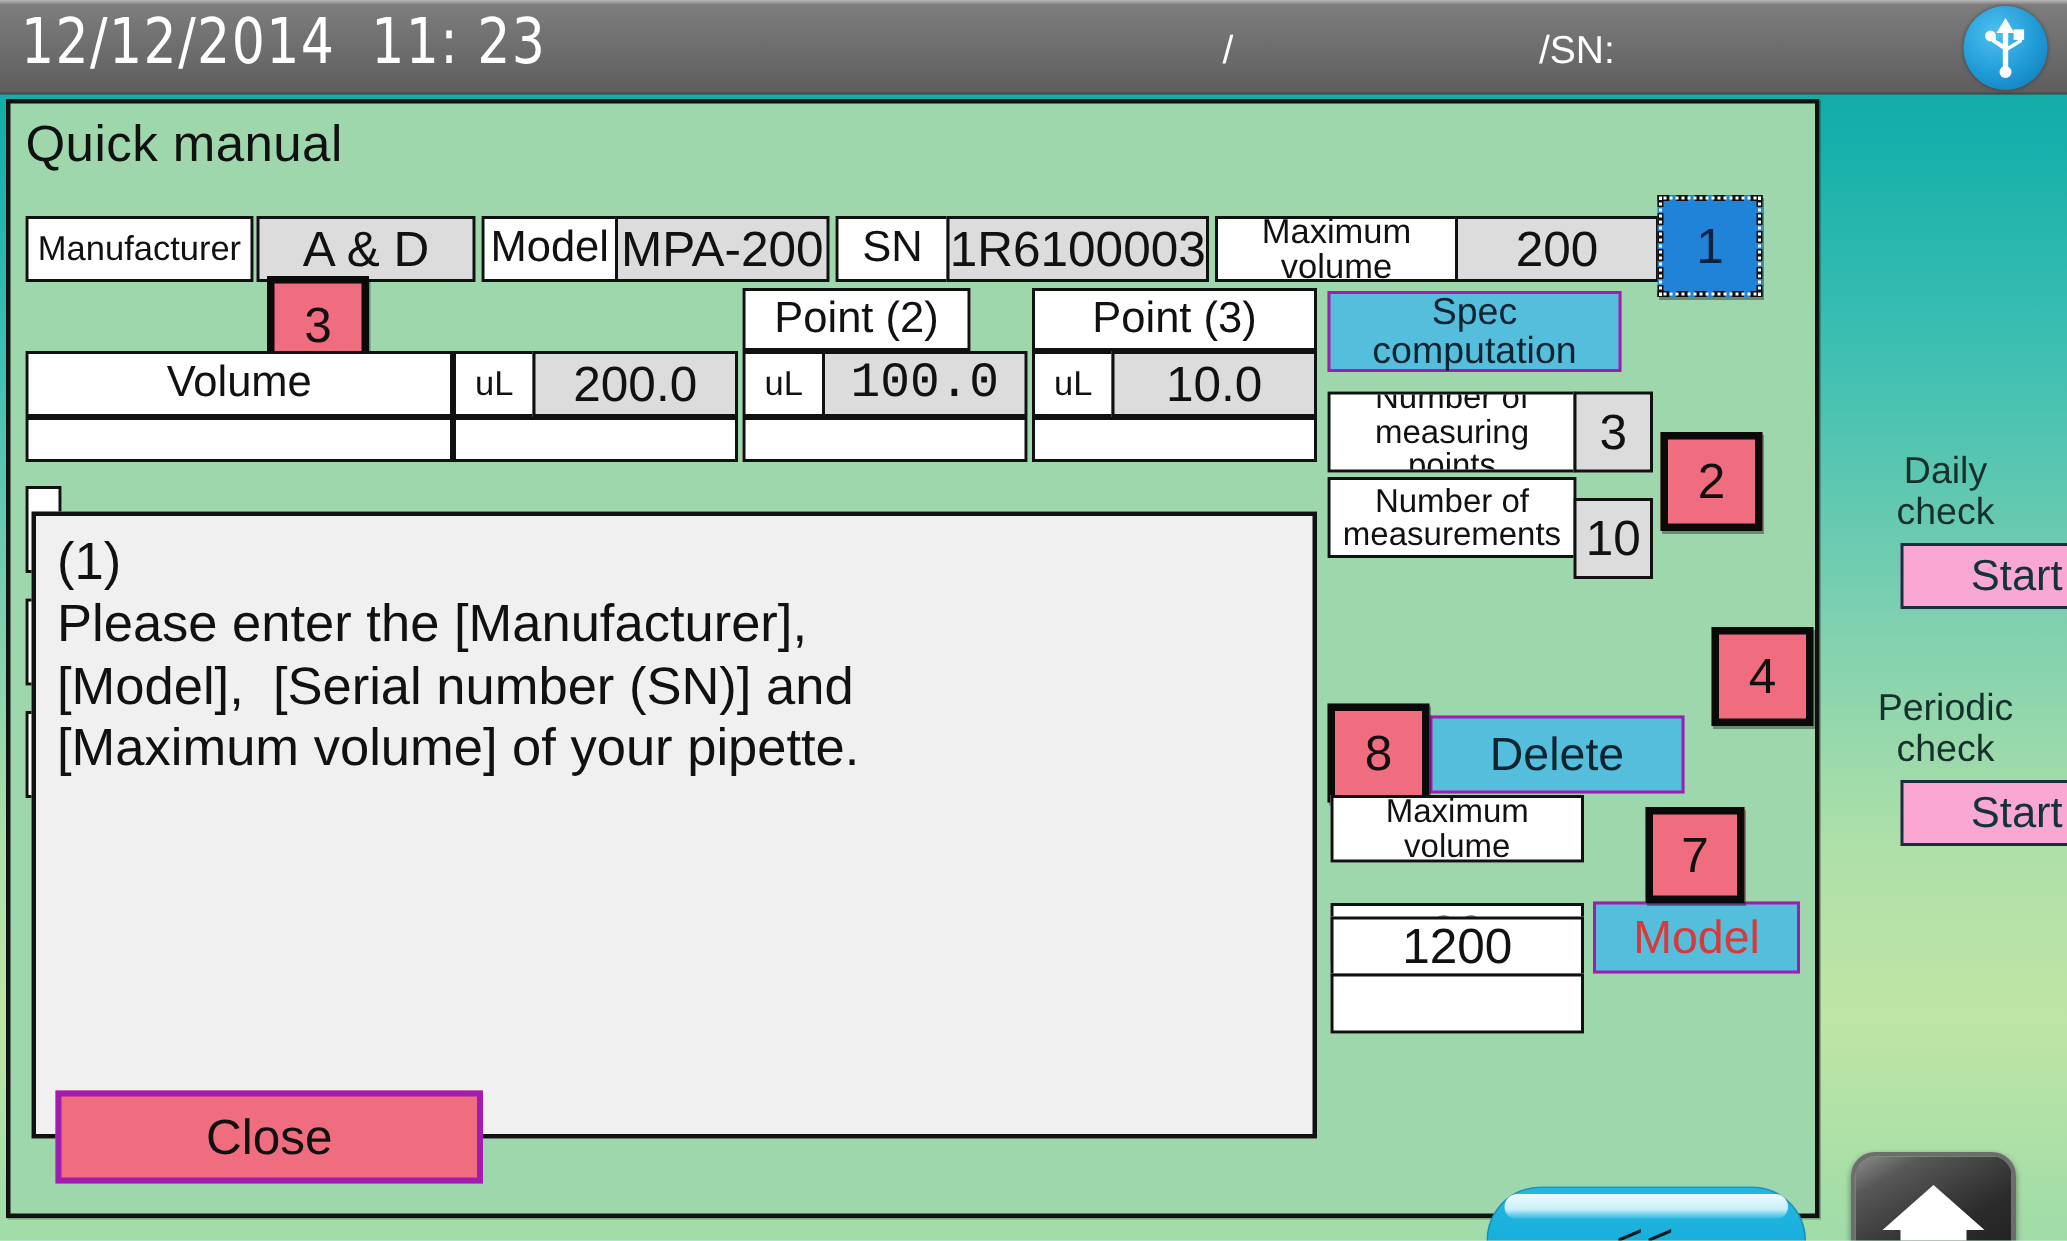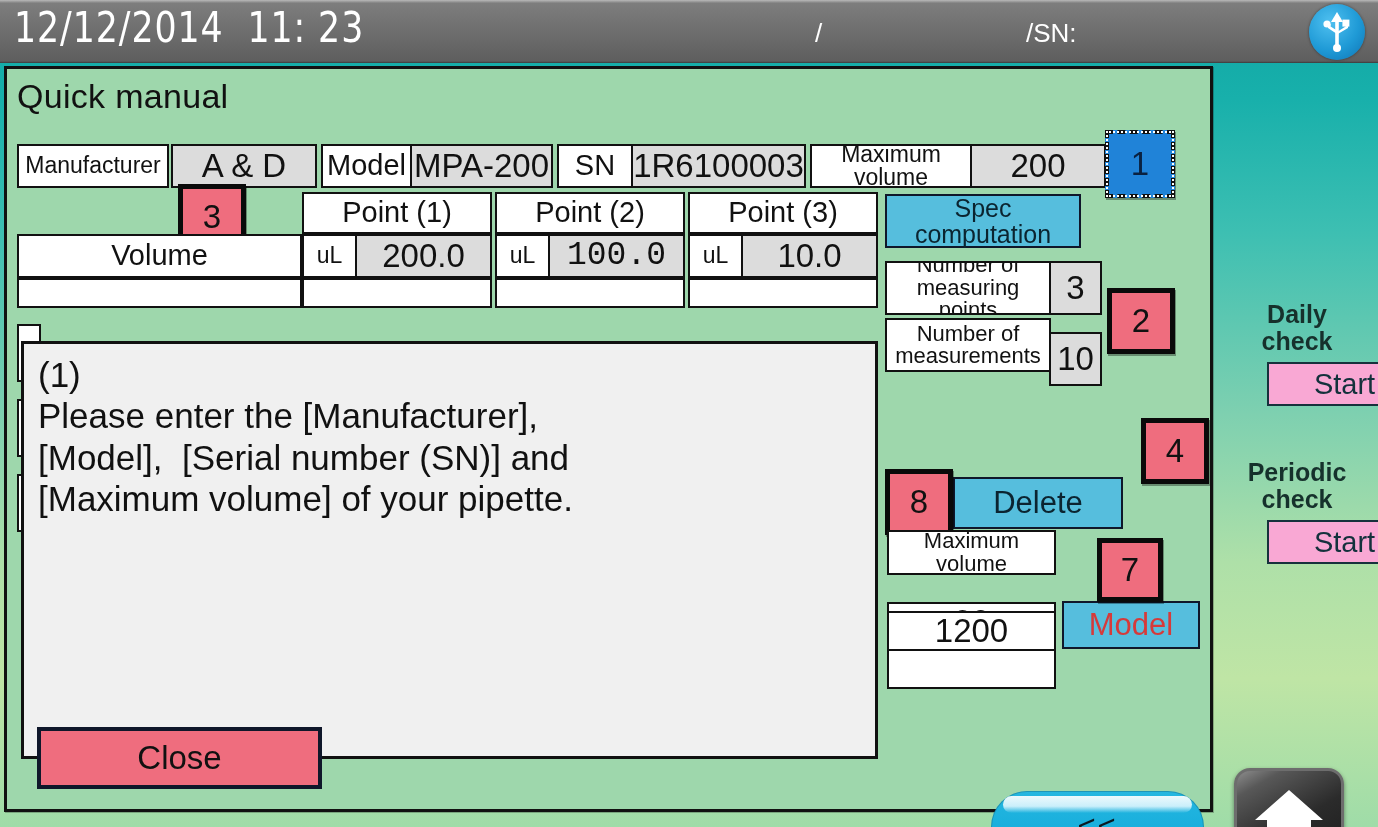--- a/index.html
+++ b/index.html
@@ -61,21 +61,21 @@
     overflow: hidden;
   }
   .cell.grey { background: #dcdcdc; }
   .cell.s15 { font-size: 23px; }
   .cell.s20 { font-size: 29px; }
   .cell.s24 { font-size: 33px; }
 
   
   .btn {
     position: absolute;
-    border: 2px solid #0f172a;
+    border: 2px solid #a21caf;
     background: #56bedd;
     display: flex; align-items: center; justify-content: center;
     text-align: center; color: #0b2430; line-height: 1.05;
     cursor: pointer;
   }
   .btn.pink { background: #ef6d7e; color: #111; }
 
   
   .badge {
     position: absolute;
@@ -104,21 +104,21 @@
 
   
   .stub {
     position: absolute; border: 2px solid #111; background: #fff;
   }
 
   
   #sidebar { position: absolute; left: 1216px; top: 66px; width: 162px; height: 761px; }
   .side-label {
     position: absolute; width: 162px; text-align: center;
-    font-size: 25px; color: #16312c; line-height: 1.08; font-weight: bold;
+    font-size: 25px; color: #16312c; line-height: 1.08; font-weight: normal;
   }
   .side-btn {
     position: absolute; left: 4px; width: 155px; height: 44px;
     background: #f9a8d4; border: 2px solid #16313c;
     display: flex; align-items: center; justify-content: center;
     font-size: 29px; color: #14313c; cursor: pointer; margin-left: 47px;
   }
   #home-btn {
     position: absolute; left: 18px; top: 702px; width: 110px; height: 108px;
     border-radius: 16px;
@@ -181,22 +181,21 @@
 
   <div class="cell s20" style="left:550px; top:75px; width:76px; height:44px;">SN</div>
   <div class="cell grey s24" style="left:624px; top:75px; width:175px; height:44px;">1R6100003</div>
 
   <div class="cell s15" style="left:803px; top:75px; width:162px; height:44px; white-space:pre-line;">Maximum
 volume</div>
   <div class="cell grey s24" style="left:963px; top:75px; width:136px; height:44px;">200</div>
 
   <div class="badge selected" style="left:1098px; top:61px; width:70px; height:68px;">1</div>
 
-  <div class="cell s20" style="left:295px; top:123px; width:190px; height:42px;">Point (1)</div>
-  <div class="cell s20" style="left:488px; top:123px; width:190px; height:42px;">Point (2)</div>
+  <div class="cell s20" style="left:488px; top:123px; width:152px; height:42px;">Point (2)</div>
   <div class="cell s20" style="left:681px; top:123px; width:190px; height:42px;">Point (3)</div>
 
   <div class="badge" style="left:171px; top:115px; width:68px; height:66px;">3</div>
 
   <div class="cell s20" style="left:10px; top:165px; width:285px; height:44px;">Volume</div>
 
   <div class="cell s15" style="left:295px; top:165px; width:55px; height:44px;">uL</div>
   <div class="cell grey s24" style="left:348px; top:165px; width:137px; height:44px;">200.0</div>
 
   <div class="cell s15" style="left:488px; top:165px; width:55px; height:44px;">uL</div>

